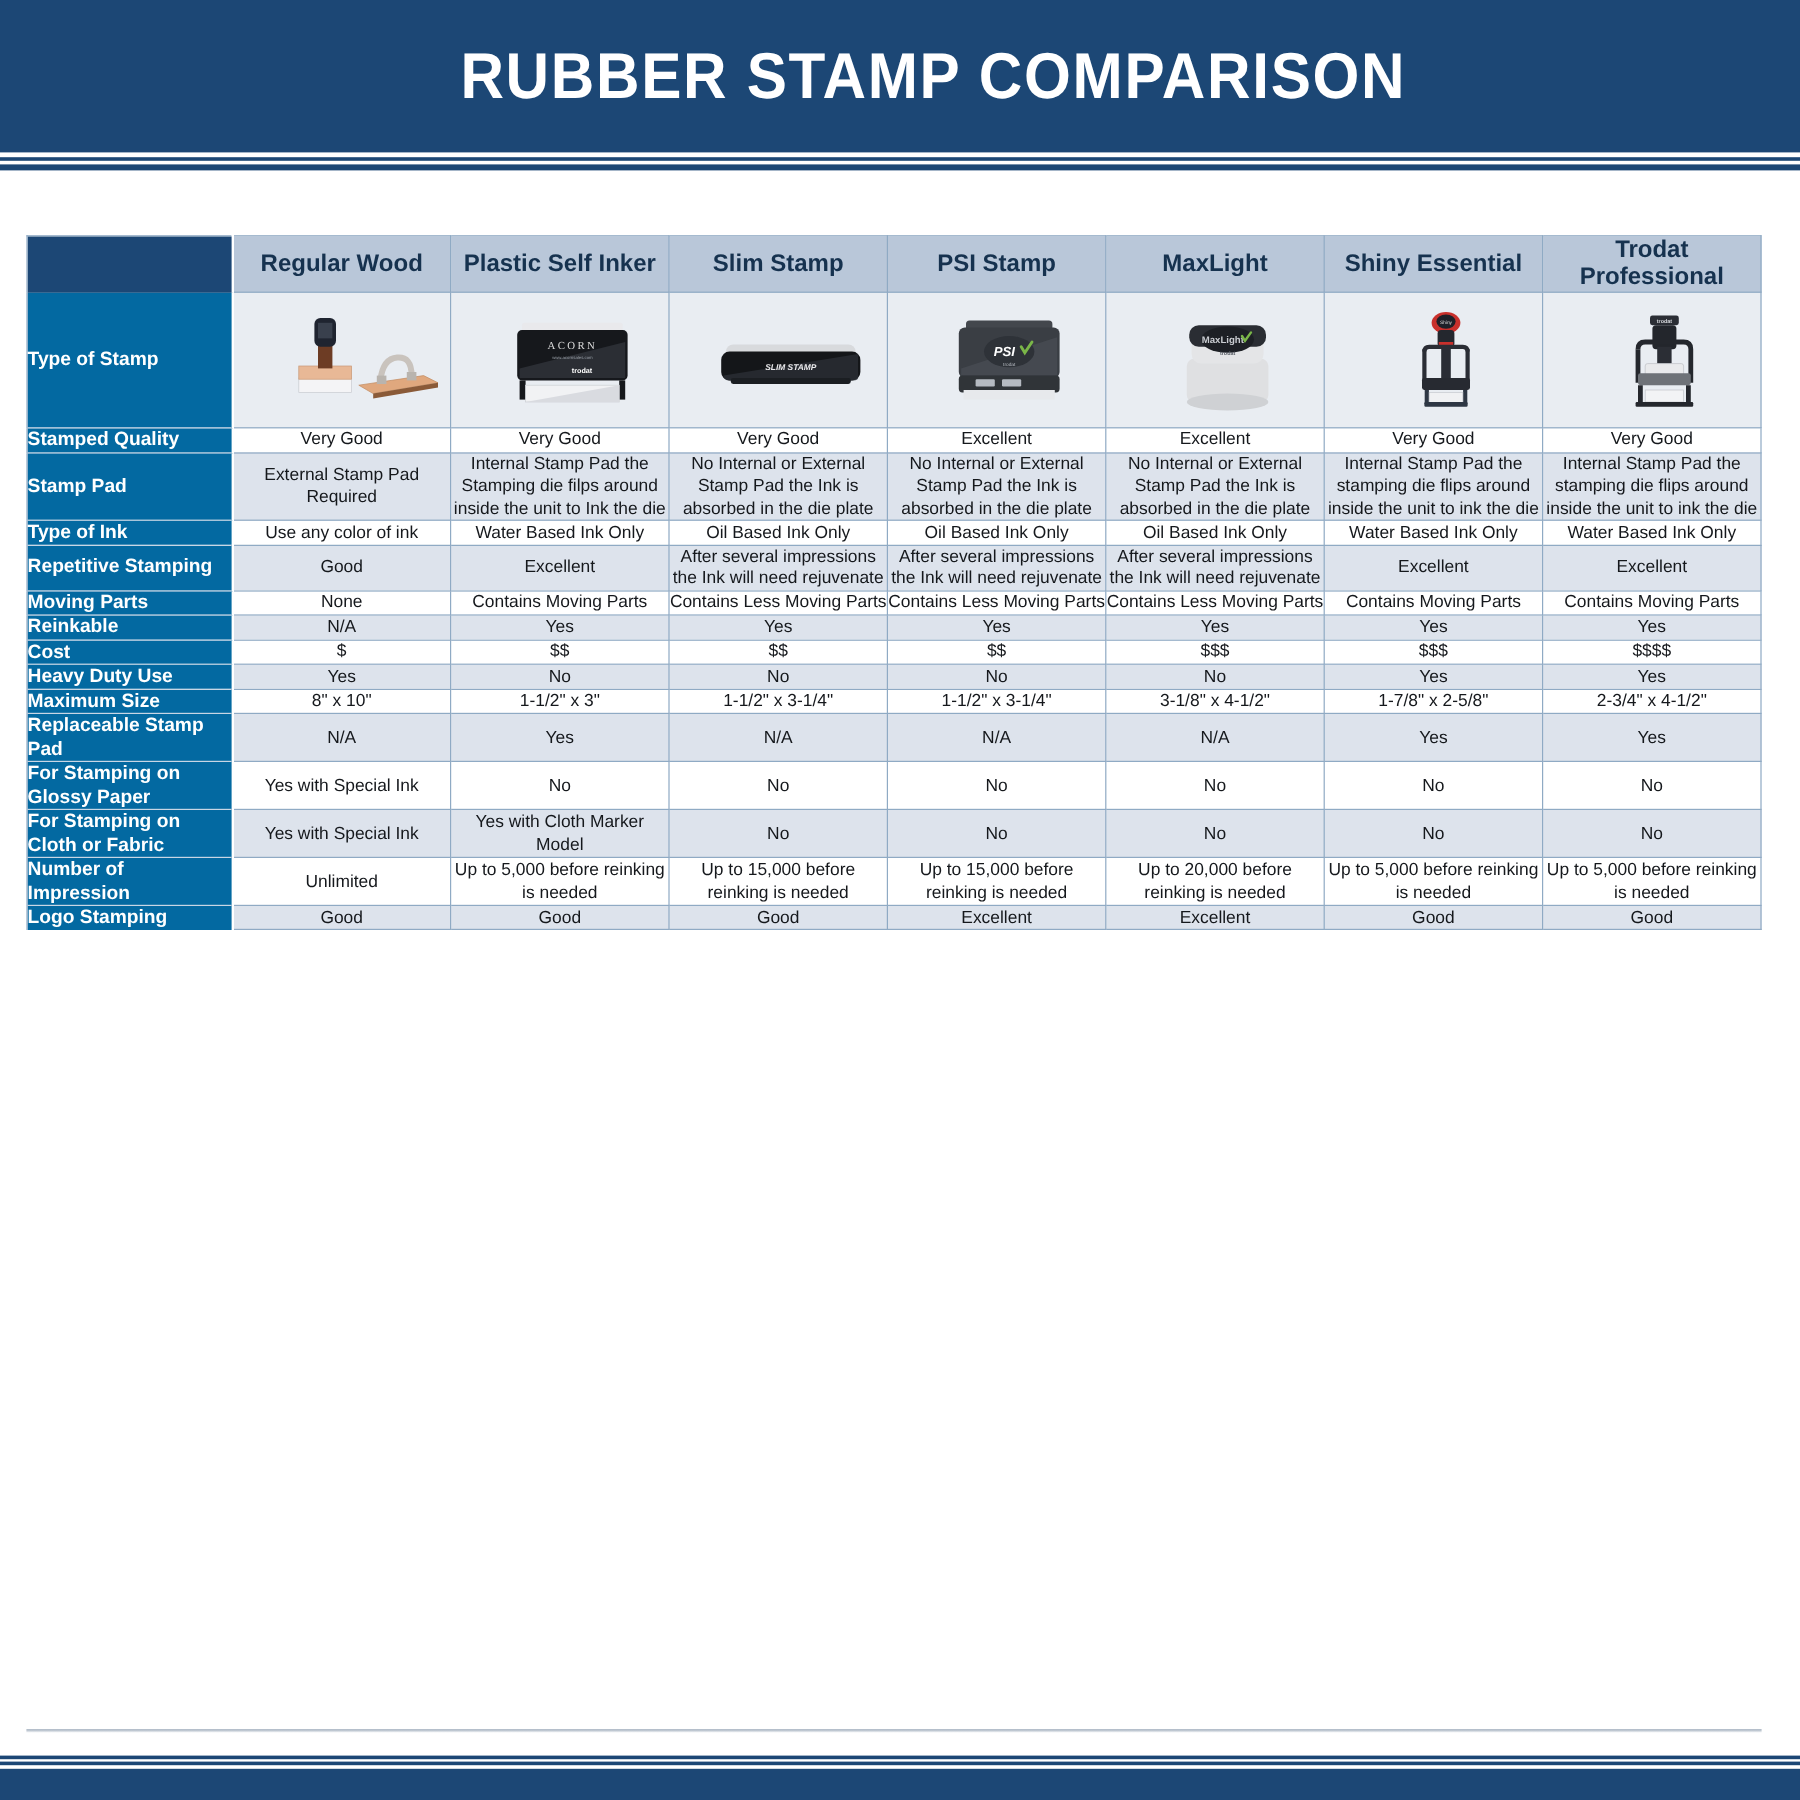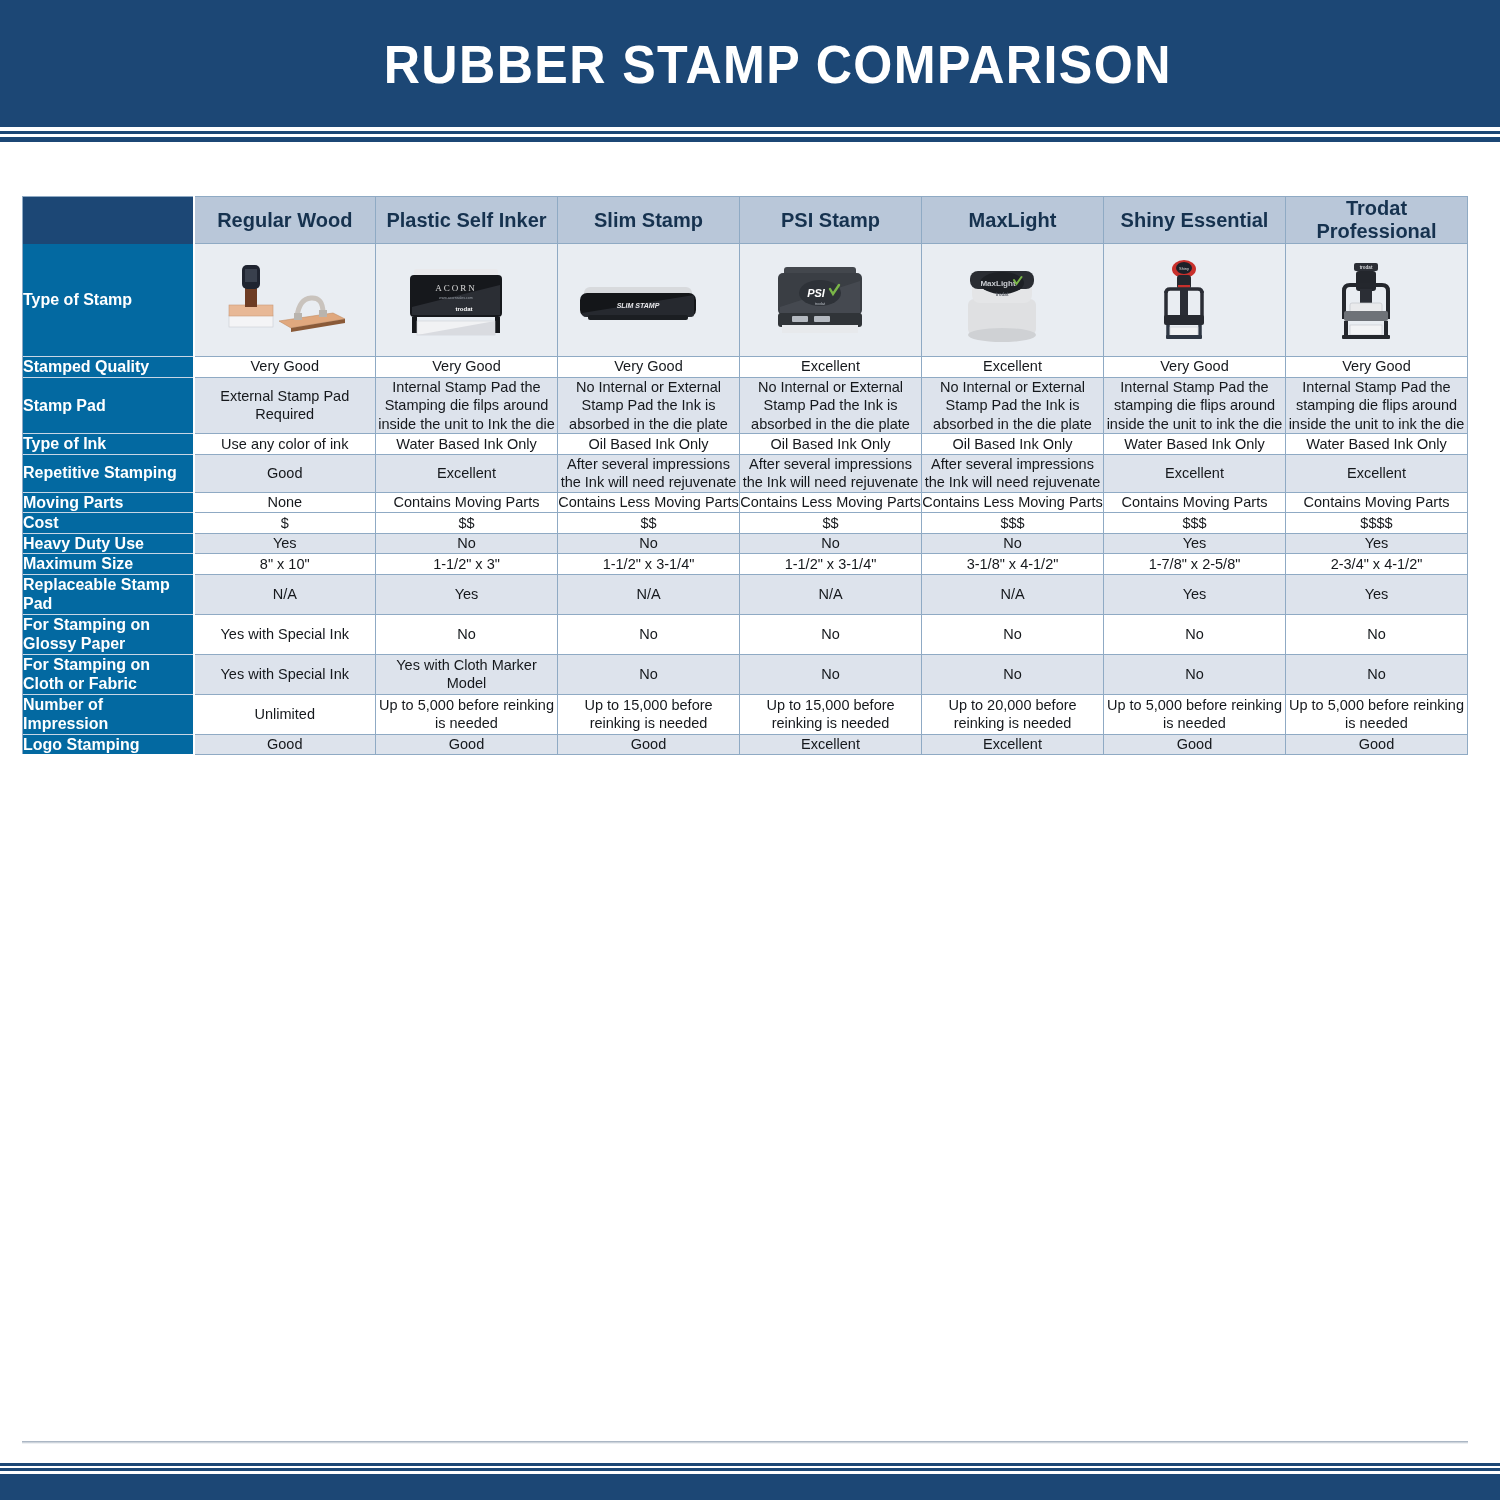--- a/index.html
+++ b/index.html
@@ -118,21 +118,21 @@
   .row-white .cell { background: #ffffff; }
   .row-shaded .cell { background: #dde3ec; }
 
   
   .img-row td.cell { background: #e9edf2; height: 92px; padding: 0; }
   .stamp-figure {
     width: 100%;
     height: 112px;
     display: flex;
     align-items: center;
-    justify-content: flex-start;
+    justify-content: flex-end;
   }
 
   
   #table-shadow {
     position: absolute;
     left: 22px;
     top: 1441px;
     width: 1446px;
     height: 3px;
     background: linear-gradient(to bottom, #9aa8b8, #ffffff);
@@ -326,20 +326,30 @@
       <tr class="row-white">
         <td class="row-label"><span>Moving Parts</span></td>
         <td class="cell"><span>None</span></td>
         <td class="cell"><span>Contains Moving Parts</span></td>
         <td class="cell"><span>Contains Less Moving Parts</span></td>
         <td class="cell"><span>Contains Less Moving Parts</span></td>
         <td class="cell"><span>Contains Less Moving Parts</span></td>
         <td class="cell"><span>Contains Moving Parts</span></td>
         <td class="cell"><span>Contains Moving Parts</span></td>
       </tr>
+      <tr class="row-shaded">
+        <td class="row-label"><span>Reinkable</span></td>
+        <td class="cell"><span>N/A</span></td>
+        <td class="cell"><span>Yes</span></td>
+        <td class="cell"><span>Yes</span></td>
+        <td class="cell"><span>Yes</span></td>
+        <td class="cell"><span>Yes</span></td>
+        <td class="cell"><span>Yes</span></td>
+        <td class="cell"><span>Yes</span></td>
+      </tr>
       <tr class="row-white">
         <td class="row-label"><span>Cost</span></td>
         <td class="cell"><span>$</span></td>
         <td class="cell"><span>$$</span></td>
         <td class="cell"><span>$$</span></td>
         <td class="cell"><span>$$</span></td>
         <td class="cell"><span>$$$</span></td>
         <td class="cell"><span>$$$</span></td>
         <td class="cell"><span>$$$$</span></td>
       </tr>

